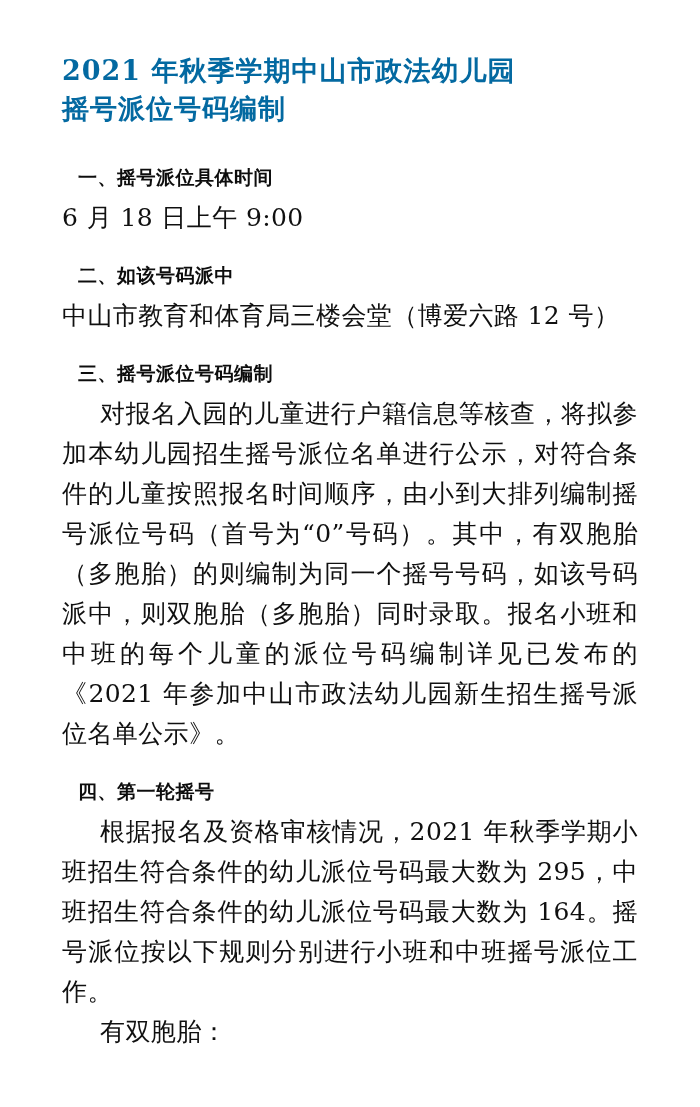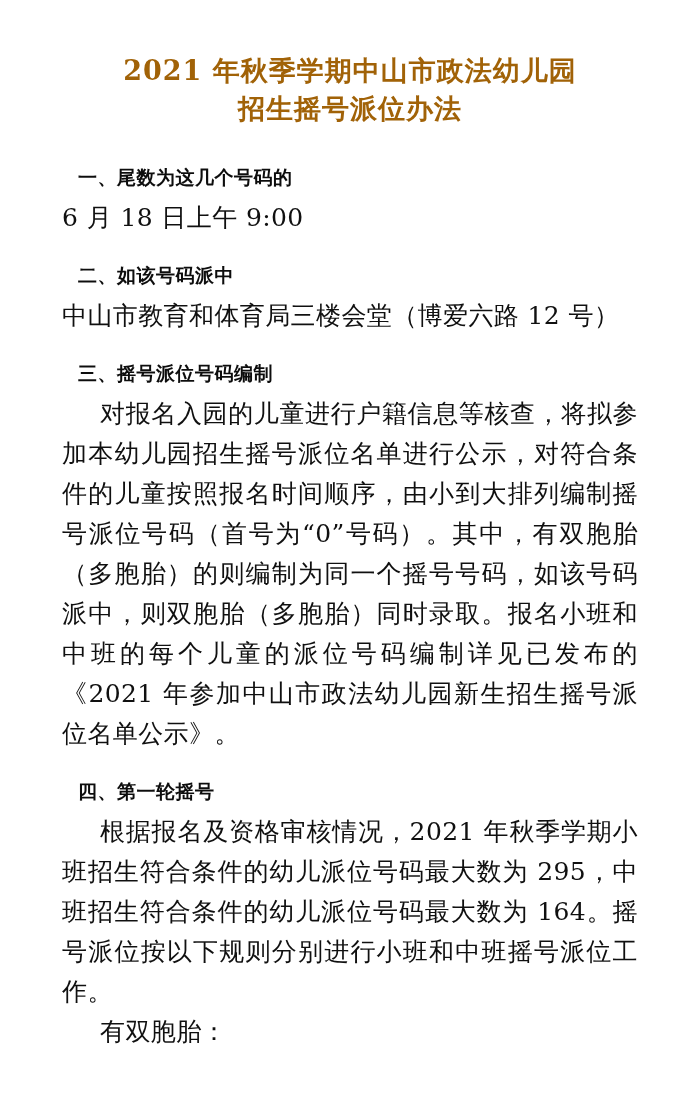--- a/index.html
+++ b/index.html
@@ -16,27 +16,27 @@
     overflow: hidden;
   }
   .page {
     width: 700px;
     height: 1107px;
     box-sizing: border-box;
     padding: 44px 62px 20px 62px;
     background: #ffffff;
   }
   .doc-title {
-    text-align: center;
+    text-align: left;
     font-family: "DejaVu Serif", "Liberation Serif", serif;
     font-weight: bold;
     font-size: 27px;
     line-height: 38px;
     letter-spacing: 1px;
-    color: #a16207;
+    color: #0369a1;
     margin: 8px 0 0 0;
   }
   .doc-title .line {
     display: block;
     white-space: nowrap;
   }
   .body-block {
     margin-top: 34px;
   }
   .section-heading {
@@ -68,26 +68,26 @@
     margin-top: 0;
   }
 </style>
 </head>
 <body>
 
 <div class="page">
 
   <div class="doc-title">
     <span class="line">2021 年秋季学期中山市政法幼儿园</span>
-    <span class="line">招生摇号派位办法</span>
+    <span class="line">摇号派位号码编制</span>
   </div>
 
   <div class="body-block">
 
-    <h2 class="section-heading">一、尾数为这几个号码的</h2>
+    <h2 class="section-heading">一、摇号派位具体时间</h2>
     <p class="para noindent">6 月 18 日上午 9:00</p>
 
     <h2 class="section-heading">二、如该号码派中</h2>
     <p class="para noindent">中山市教育和体育局三楼会堂（博爱六路 12 号）</p>
 
     <h2 class="section-heading">三、摇号派位号码编制</h2>
     <p class="para indent">对报名入园的儿童进行户籍信息等核查，将拟参加本幼儿园招生摇号派位名单进行公示，对符合条件的儿童按照报名时间顺序，由小到大排列编制摇号派位号码（首号为“0”号码）。其中，有双胞胎（多胞胎）的则编制为同一个摇号号码，如该号码派中，则双胞胎（多胞胎）同时录取。报名小班和中班的每个儿童的派位号码编制详见已发布的《2021 年参加中山市政法幼儿园新生招生摇号派位名单公示》。</p>
 
     <h2 class="section-heading">四、第一轮摇号</h2>
     <p class="para indent">根据报名及资格审核情况，2021 年秋季学期小班招生符合条件的幼儿派位号码最大数为 295，中班招生符合条件的幼儿派位号码最大数为 164。摇号派位按以下规则分别进行小班和中班摇号派位工作。</p>

